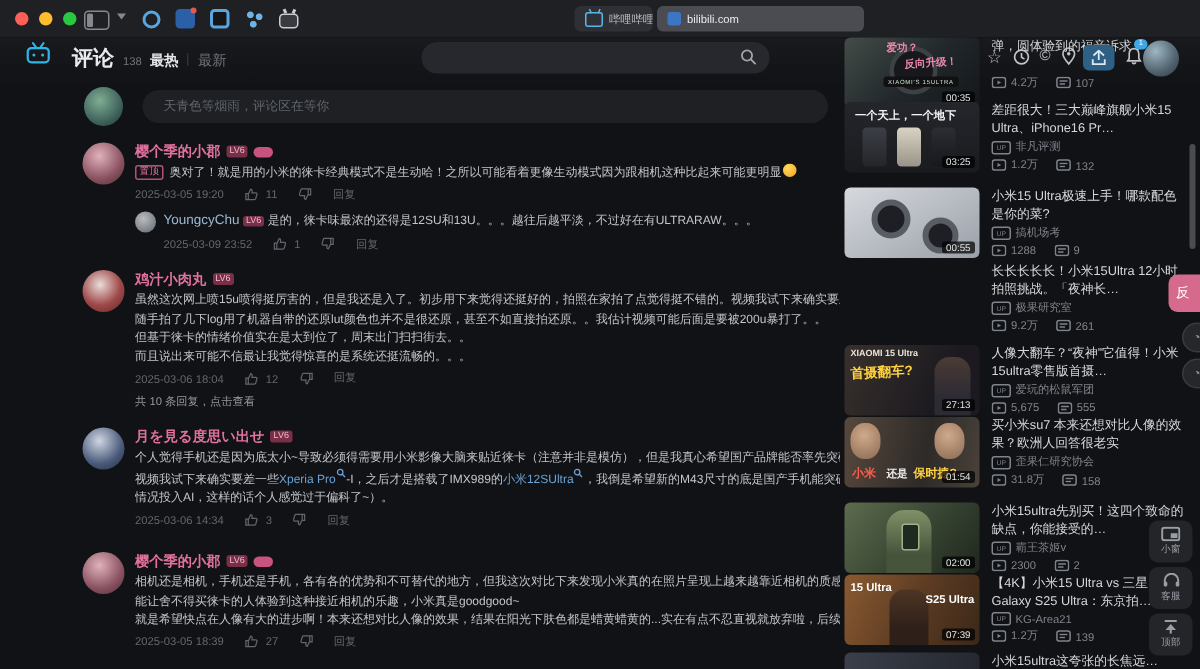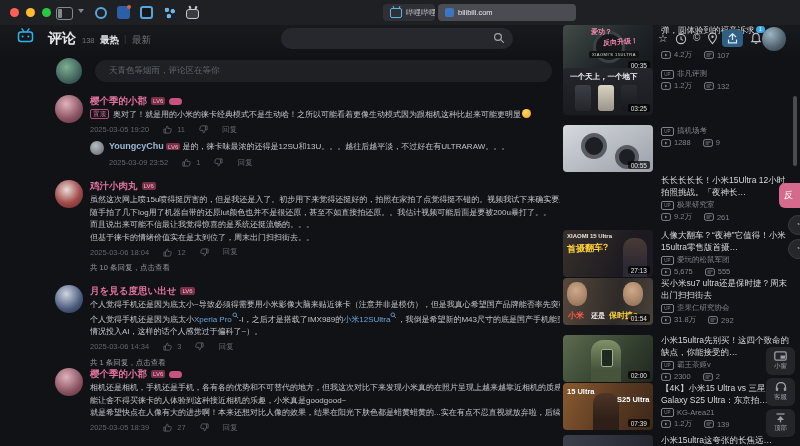--- a/index.html
+++ b/index.html
@@ -60,21 +60,21 @@
   .badge-vip{width:13px;height:7px;border-radius:4px;background:#c9537f}
   .line{font-size:8px;color:#c2c5cb;line-height:12.5px;white-space:nowrap;overflow:hidden;width:470px}
   .tag-pin{display:inline-block;font-size:6.5px;color:#e1719e;border:1px solid #b3517c;border-radius:2px;padding:0 2px;margin-right:4px;line-height:8px;vertical-align:1px}
   .meta{display:flex;align-items:center;gap:5px;font-size:7.5px;color:#62666d;margin-top:3px}
   .meta .gap{width:4px}
   .more{font-size:7.5px;color:#9499a0;margin-top:6px}
   .emoji{display:inline-block;width:9px;height:9px;border-radius:50%;background:radial-gradient(circle at 35% 30%,#ffd95e,#f0a31f);vertical-align:-1px;margin-left:1px}
   .link{color:#6ba3d6}
   .reply{display:flex;align-items:flex-start;gap:5px;margin-top:6px}
   .ravt{flex:0 0 auto;width:14px;height:14px;border-radius:50%;background:radial-gradient(circle at 40% 35%,#b9bdc2,#5e646c)}
-  .rname{font-size:9px;font-weight:bold;color:#9bb9d4}
+  .rname{font-size:9px;font-weight:normal;color:#9bb9d4}
   .rline{font-size:8px;color:#c2c5cb;white-space:nowrap;overflow:hidden}
   .rmeta{margin-left:19px}
   
   .vcard{position:absolute;left:563px;width:228px;height:48px}
   .thumb{position:absolute;left:0;top:0;width:90px;height:47px;border-radius:4px;overflow:hidden;background:#26282d}
   .dur{position:absolute;right:3px;bottom:3px;background:rgba(0,0,0,.72);color:#e3e4e6;font-size:6.5px;padding:0.5px 3px;border-radius:2px}
   .vinfo{position:absolute;left:98px;top:-1px;width:130px}
   .vtitle{font-size:8.5px;line-height:12px;height:24px;overflow:hidden;color:#d6d8dc}
   .vup,.vstats{display:flex;align-items:center;gap:3px;font-size:7.5px;color:#7f838b;margin-top:2px;white-space:nowrap}
   .upicon{display:inline-block;width:11px;height:7px;border:1px solid #7f838b;border-radius:2px;font-size:4.5px;line-height:7px;text-align:center;color:#7f838b}
@@ -260,22 +260,22 @@
 
   <div class="comment" style="top:155px">
     <span class="cavt" style="background:radial-gradient(circle at 42% 35%,#e8ddd8,#a04a4a 55%,#5c2626)"></span>
     <div class="cbody">
       <div class="nrow">
         <span class="cname">鸡汁小肉丸</span>
         <span class="badge-lv">LV6</span>
       </div>
       <div class="line" style="margin-top:2px"><span>虽然这次网上喷15u喷得挺厉害的，但是我还是入了。初步用下来觉得还挺好的，拍照在家拍了点觉得挺不错的。视频我试下来确实要差一些，晚上家里</span></div>
       <div class="line"><span>随手拍了几下log用了机器自带的还原lut颜色也并不是很还原，甚至不如直接拍还原。。我估计视频可能后面是要被200u暴打了。。</span></div>
+      <div class="line"><span>但基于徕卡的情绪价值实在是太到位了，周末出门扫扫街去。。</span></div>
       <div class="line"><span>而且说出来可能不信最让我觉得惊喜的是系统还挺流畅的。。。</span></div>
-      <div class="line"><span>但基于徕卡的情绪价值实在是太到位了，周末出门扫扫街去。。</span></div>
       <div class="meta">
         <span>2025-03-06 18:04</span>
           <span class="gap"></span>
         <svg width="9" height="9" viewBox="0 0 10 10">
             <path d="M1 4.5 H2.8 V9 H1 Z M2.8 5 L4.6 1.2 C5.4 1.3 5.8 1.9 5.7 2.8 L5.5 4 H8.4 C9 4 9.4 4.6 9.2 5.2 L8.3 8.3 C8.2 8.7 7.8 9 7.4 9 H2.8" fill="none" stroke="#62666d" stroke-width="0.9"></path>
           </svg>
         <span>12</span>
           <span class="gap"></span>
         <svg width="9" height="9" viewBox="0 0 10 10" style="transform:rotate(180deg)">
             <path d="M1 4.5 H2.8 V9 H1 Z M2.8 5 L4.6 1.2 C5.4 1.3 5.8 1.9 5.7 2.8 L5.5 4 H8.4 C9 4 9.4 4.6 9.2 5.2 L8.3 8.3 C8.2 8.7 7.8 9 7.4 9 H2.8" fill="none" stroke="#62666d" stroke-width="0.9"></path>
@@ -289,21 +289,21 @@
 
   <div class="comment" style="top:260px">
     <span class="cavt" style="background:radial-gradient(circle at 40% 32%,#cfd6e2,#4a5a7a 60%,#232c40)"></span>
     <div class="cbody">
       <div class="nrow">
         <span class="cname">月を見る度思い出せ</span>
         <span class="badge-lv">LV6</span>
       </div>
       <div class="line" style="margin-top:2px"><span>个人觉得手机还是因为底太小~导致必须得需要用小米影像大脑来贴近徕卡（注意并非是模仿），但是我真心希望国产品牌能否率先突破更大底（注意：第一</span></div>
       <div class="line">
-        <span>个人觉得手机还是因为底太小</span><span class="link">Xperia Pro</span><svg width="7" height="7" viewBox="0 0 10 10" style="vertical-align:3px">
+        <span>视频我试下来确实要差一些</span><span class="link">Xperia Pro</span><svg width="7" height="7" viewBox="0 0 10 10" style="vertical-align:3px">
             <circle cx="4" cy="4" r="2.6" fill="none" stroke="#6ba3d6" stroke-width="1.2"></circle>
             <line x1="6" y1="6" x2="8.6" y2="8.6" stroke="#6ba3d6" stroke-width="1.2"></line>
           </svg><span>-I，之后才是搭载了IMX989的</span><span class="link">小米12SUltra</span><svg width="7" height="7" viewBox="0 0 10 10" style="vertical-align:3px">
             <circle cx="4" cy="4" r="2.6" fill="none" stroke="#6ba3d6" stroke-width="1.2"></circle>
             <line x1="6" y1="6" x2="8.6" y2="8.6" stroke="#6ba3d6" stroke-width="1.2"></line>
           </svg><span>，我倒是希望新的M43尺寸的底是国产手机能突破，不能将手机</span>
       </div>
       <div class="line"><span>情况投入AI，这样的话个人感觉过于偏科了~）。</span></div>
       <div class="meta">
         <span>2025-03-06 14:34</span>
@@ -312,21 +312,20 @@
             <path d="M1 4.5 H2.8 V9 H1 Z M2.8 5 L4.6 1.2 C5.4 1.3 5.8 1.9 5.7 2.8 L5.5 4 H8.4 C9 4 9.4 4.6 9.2 5.2 L8.3 8.3 C8.2 8.7 7.8 9 7.4 9 H2.8" fill="none" stroke="#62666d" stroke-width="0.9"></path>
           </svg>
         <span>3</span>
           <span class="gap"></span>
         <svg width="9" height="9" viewBox="0 0 10 10" style="transform:rotate(180deg)">
             <path d="M1 4.5 H2.8 V9 H1 Z M2.8 5 L4.6 1.2 C5.4 1.3 5.8 1.9 5.7 2.8 L5.5 4 H8.4 C9 4 9.4 4.6 9.2 5.2 L8.3 8.3 C8.2 8.7 7.8 9 7.4 9 H2.8" fill="none" stroke="#62666d" stroke-width="0.9"></path>
           </svg>
         <span class="gap"></span>
         <span>回复</span>
       </div>
-      <div class="more">共 1 条回复，点击查看</div>
     </div>
   </div>
 
   <div class="comment" style="top:343px">
     <span class="cavt" style="background:radial-gradient(circle at 40% 32%,#e0b2bb,#8a5261 60%,#4a2c36)"></span>
     <div class="cbody">
       <div class="nrow">
         <span class="cname">樱个季的小郡</span>
         <span class="badge-lv">LV6</span>
         <span class="badge-vip"></span>
@@ -381,20 +380,21 @@
 
   <div class="vcard" style="top:43px">
     <div class="thumb t2">
       <span class="ov p1">一个天上，一个地下</span>
       <span class="ph" style="left:12px;background:linear-gradient(#3c3f46,#23252a)"></span>
       <span class="ph" style="left:35px;background:linear-gradient(#d9d3c5,#9a9488)"></span>
       <span class="ph" style="left:58px;background:linear-gradient(#2b2d33,#17181c)"></span>
       <span class="dur">03:25</span>
     </div>
     <div class="vinfo">
+      <div class="vtitle"><span>差距很大！三大巅峰旗舰小米15 Ultra、iPhone16 Pr…</span></div>
       <div class="vup">
           <span class="upicon">UP</span>
           <span>非凡评测</span>
         </div>
       <div class="vstats">
         <svg width="10" height="8" viewBox="0 0 10 8">
             <rect x="0.6" y="0.6" width="8.8" height="6.8" rx="1.6" fill="none" stroke="#7f838b" stroke-width="1"></rect>
             <path d="M4 2.6 L6.4 4 L4 5.4 Z" fill="#7f838b"></path>
           </svg>
         <span>1.2万</span>
@@ -409,20 +409,21 @@
     </div>
   </div>
 
   <div class="vcard" style="top:100px">
     <div class="thumb t3">
       <span class="c1" style="left:18px;top:8px;width:18px;height:18px"></span>
       <span class="c2" style="left:52px;top:20px;width:16px;height:16px"></span>
       <span class="dur">00:55</span>
     </div>
     <div class="vinfo">
+      <div class="vtitle"><span>小米15 Ultra极速上手！哪款配色是你的菜?</span></div>
       <div class="vup">
           <span class="upicon">UP</span>
           <span>搞机场考</span>
         </div>
       <div class="vstats">
         <svg width="10" height="8" viewBox="0 0 10 8">
             <rect x="0.6" y="0.6" width="8.8" height="6.8" rx="1.6" fill="none" stroke="#7f838b" stroke-width="1"></rect>
             <path d="M4 2.6 L6.4 4 L4 5.4 Z" fill="#7f838b"></path>
           </svg>
         <span>1288</span>
@@ -494,38 +495,38 @@
   <div class="vcard" style="top:253px">
     <div class="thumb t6">
       <span class="f1" style="left:4px"></span>
       <span class="f2" style="right:10px"></span>
       <span class="ov p1">小米</span>
       <span class="ov p2">还是</span>
       <span class="ov p3">保时捷?</span>
       <span class="dur">01:54</span>
     </div>
     <div class="vinfo">
-      <div class="vtitle"><span>买小米su7 ultra还是保时捷？周末出门扫扫街去</span></div>
+      <div class="vtitle"><span>买小米su7 本来还想对比人像的效果？欧洲人回答很老实</span></div>
       <div class="vup">
           <span class="upicon">UP</span>
           <span>歪果仁研究协会</span>
         </div>
       <div class="vstats">
         <svg width="10" height="8" viewBox="0 0 10 8">
             <rect x="0.6" y="0.6" width="8.8" height="6.8" rx="1.6" fill="none" stroke="#7f838b" stroke-width="1"></rect>
             <path d="M4 2.6 L6.4 4 L4 5.4 Z" fill="#7f838b"></path>
           </svg>
         <span>31.8万</span>
           <span class="sp"></span>
         <svg width="10" height="8" viewBox="0 0 10 8">
             <rect x="0.6" y="0.6" width="8.8" height="6.8" rx="1.6" fill="none" stroke="#7f838b" stroke-width="1"></rect>
             <line x1="2.4" y1="3" x2="7.6" y2="3" stroke="#7f838b" stroke-width="0.9"></line>
             <line x1="2.4" y1="5" x2="6" y2="5" stroke="#7f838b" stroke-width="0.9"></line>
           </svg>
-        <span>292</span>
+        <span>158</span>
       </div>
     </div>
   </div>
 
   <div class="vcard" style="top:310px">
     <div class="thumb t7">
       <span class="girl"></span>
       <span class="ph"></span>
       <span class="dur">02:00</span>
     </div>

